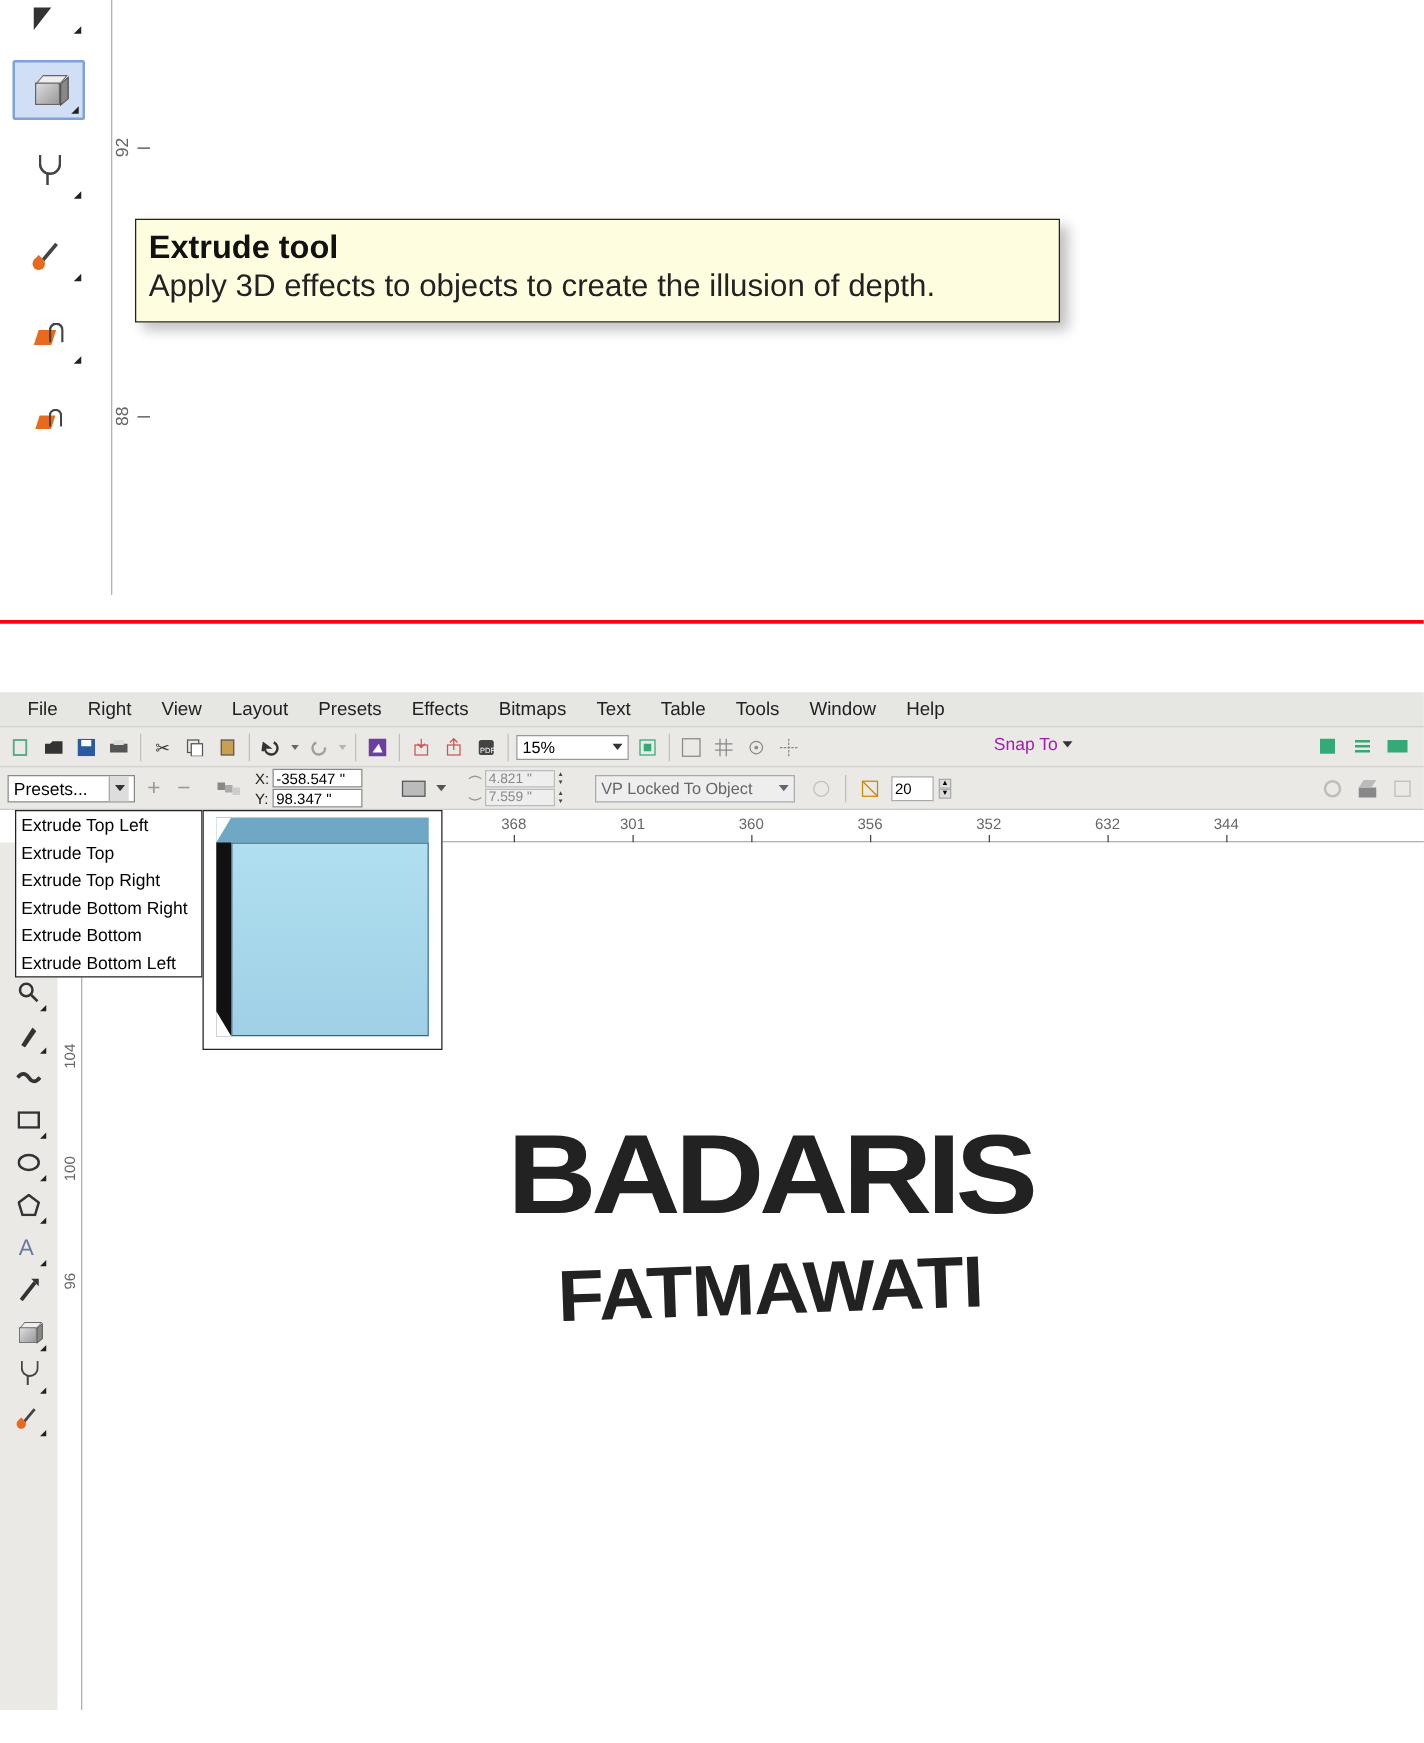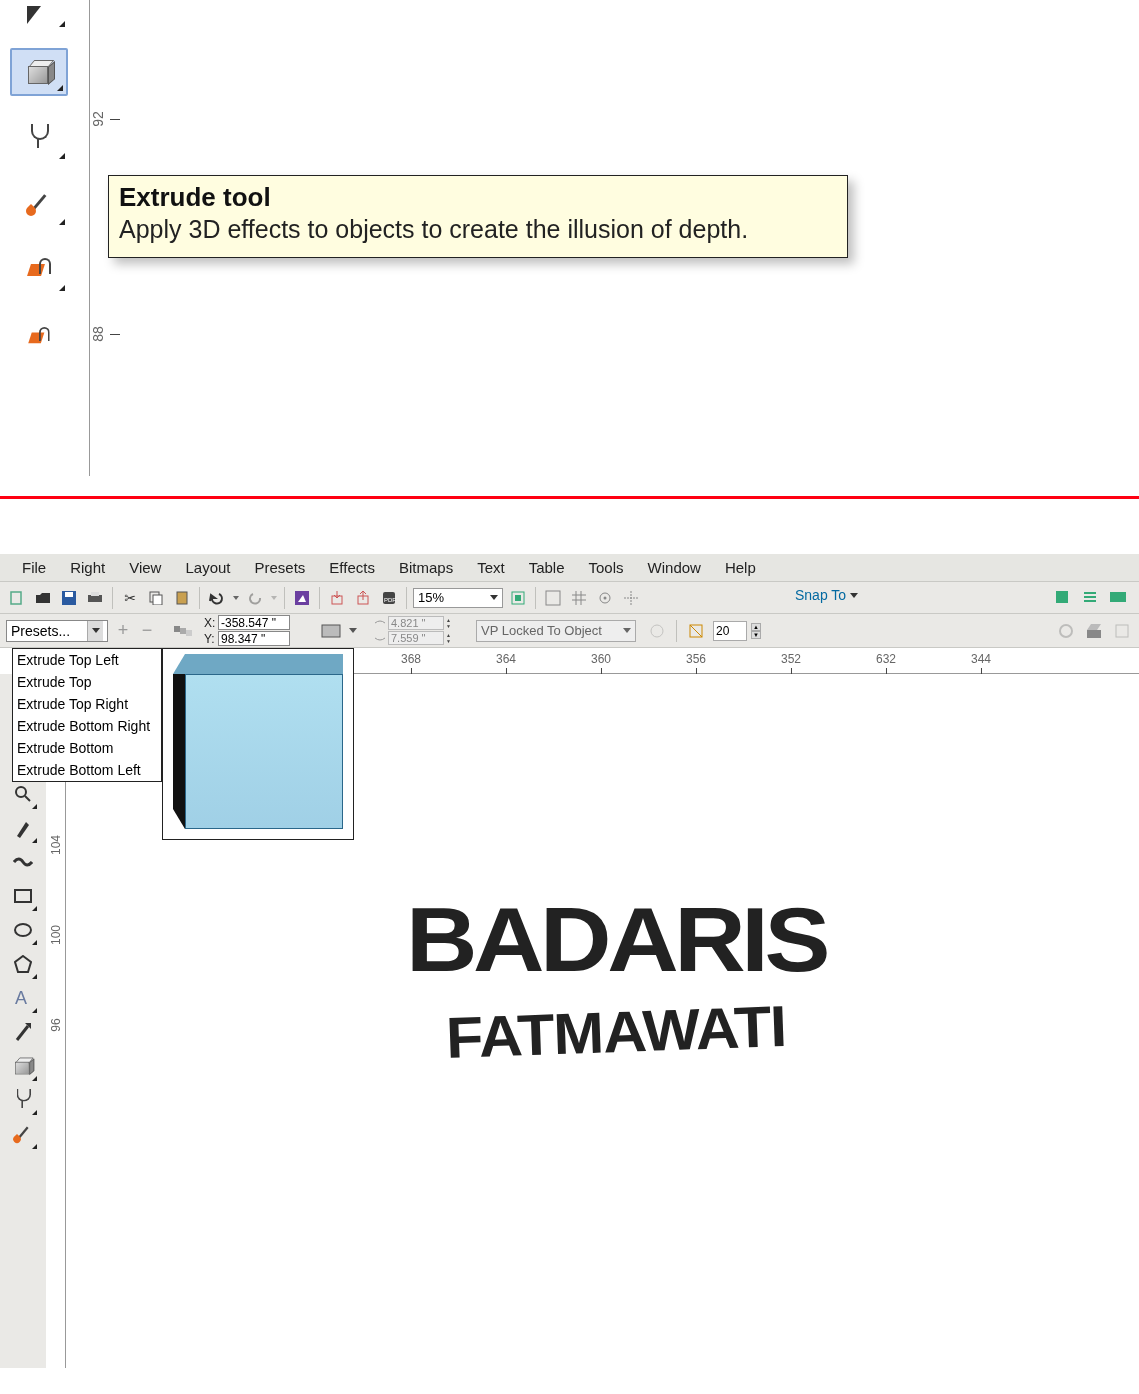--- a/index.html
+++ b/index.html
@@ -18,21 +18,21 @@
 .tooltip .tt-body{font-size:25px;color:#222;line-height:1.35;}
 .red-divider{height:3px;background:#ff0012;width:100%;margin:20px 0 55px 0;}
 .app{position:relative;width:100%;background:#eae9e6;}
 .menubar{height:28px;background:#e6e6e2;display:flex;align-items:center;padding-left:10px;gap:0;font-size:15px;color:#222;border-bottom:1px solid #c9c9c5;}
 .menubar span{padding:16px 12px;cursor:default;}
 .toolbar1{height:32px;background:#eae9e6;display:flex;align-items:center;padding:2px 6px;gap:4px;border-bottom:1px solid #c9c9c5;position:relative;}
 .tbtn{width:22px;height:22px;display:flex;align-items:center;justify-content:center;font-size:14px;color:#333;}
 .tsep{width:1px;height:22px;background:#c0c0bc;margin:0 2px;}
 .zoom-lvl{width:90px;height:20px;border:1px solid #999;background:#fff;font-size:13px;padding:0 4px;display:flex;align-items:center;justify-content:space-between;}
 .zoom-lvl .arrow-down{width:0;height:0;border-left:4px solid transparent;border-right:4px solid transparent;border-top:5px solid #333;}
-.snapto{position:absolute;left:795px;top:5px;font-size:14px;color:#0369a1;display:flex;align-items:center;gap:4px;}
+.snapto{position:absolute;left:795px;top:5px;font-size:14px;color:#a21caf;display:flex;align-items:center;gap:4px;}
 .snapto .arrow-down{width:0;height:0;border-left:4px solid transparent;border-right:4px solid transparent;border-top:5px solid #333;}
 .tb1-right{position:absolute;right:10px;top:4px;display:flex;gap:6px;}
 .propbar{height:34px;background:#eae9e6;display:flex;align-items:center;padding:2px 6px;gap:6px;border-bottom:1px solid #c9c9c5;position:relative;}
 .presets{width:102px;height:22px;border:1px solid #888;background:#fff;font-size:14px;padding:0 4px;display:flex;align-items:center;justify-content:space-between;}
 .presets .dd{width:16px;height:20px;background:#ddd;border-left:1px solid #aaa;display:flex;align-items:center;justify-content:center;}
 .presets .dd .arrow-down{width:0;height:0;border-left:4px solid transparent;border-right:4px solid transparent;border-top:5px solid #333;}
 .pm{width:18px;text-align:center;color:#999;font-size:18px;}
 .xy-block{display:flex;align-items:center;gap:2px;}
 .xy-lbl{font-size:12px;color:#222;width:12px;}
 .xy-val{width:72px;height:15px;background:#fff;border:1px solid #888;font-size:12px;padding:0 2px;}
@@ -375,21 +375,21 @@
           <svg width="18" height="18">
             <rect x="3" y="3" width="12" height="12" fill="none" stroke="#888"></rect>
           </svg>
         </div>
     </div>
   </div>
 
   <div class="main-area">
     <div class="ruler-h">
       <div class="rh-tick" style="left:345px;"><span>368</span><div class="ln"></div></div>
-      <div class="rh-tick" style="left:440px;"><span>364</span><div class="ln"></div></div>
+      <div class="rh-tick" style="left:440px;"><span>301</span><div class="ln"></div></div>
       <div class="rh-tick" style="left:535px;"><span>360</span><div class="ln"></div></div>
       <div class="rh-tick" style="left:630px;"><span>356</span><div class="ln"></div></div>
       <div class="rh-tick" style="left:725px;"><span>352</span><div class="ln"></div></div>
       <div class="rh-tick" style="left:820px;"><span>632</span><div class="ln"></div></div>
       <div class="rh-tick" style="left:915px;"><span>344</span><div class="ln"></div></div>
     </div>
     <div class="main-ruler-v">
       <div class="mrv-tick" style="top:190px;">
           <span class="num">104</span>
         </div>

